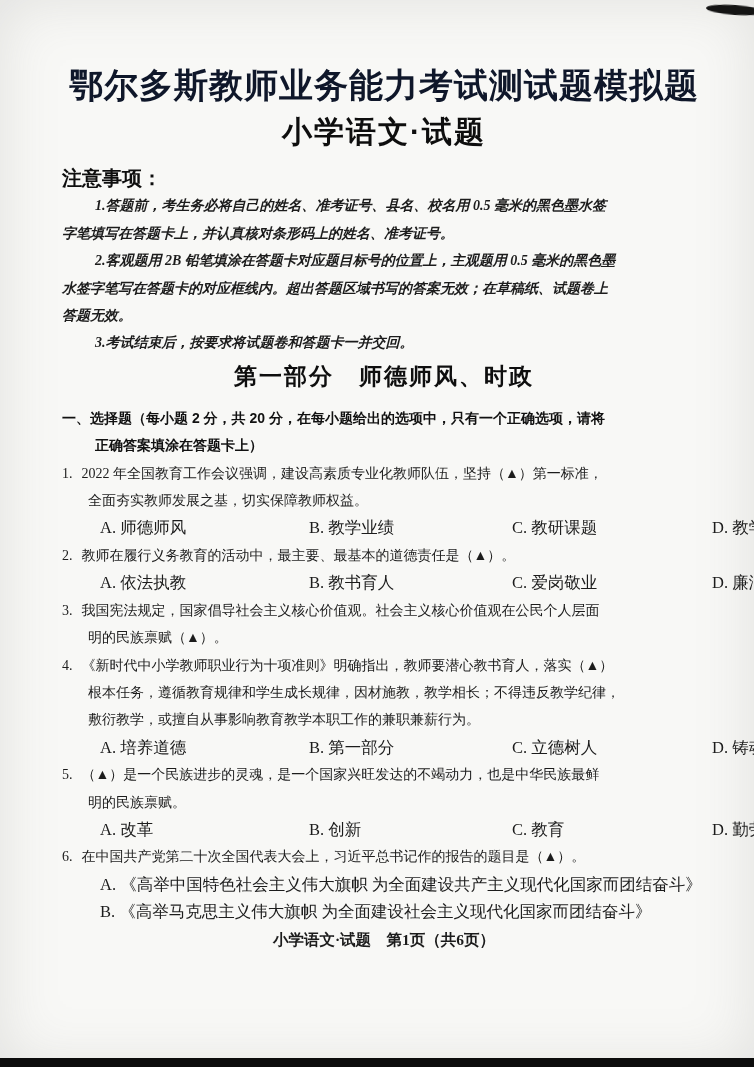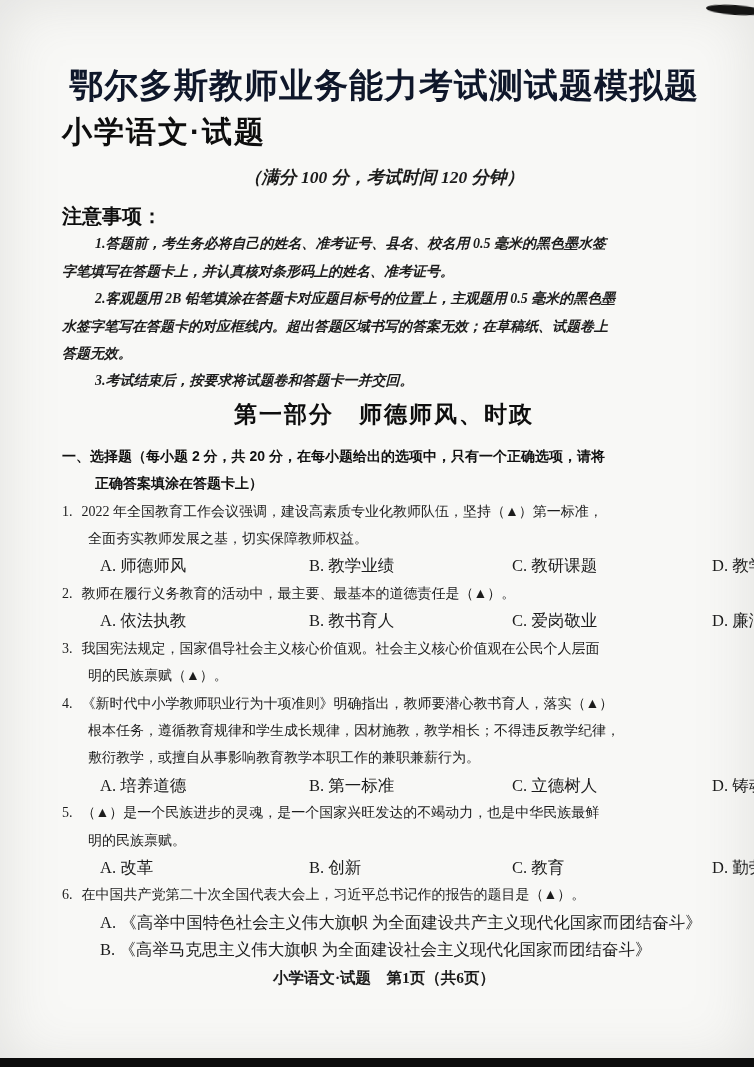--- a/index.html
+++ b/index.html
@@ -31,21 +31,21 @@
   .t1 {
     margin:64px 0 0 0;
     font-family:"Liberation Sans", sans-serif;
     font-weight:700; font-size:34px; line-height:42px;
     text-align:center; letter-spacing:1px; color:#0f172a;
   }
   .t2 {
     margin:6px 0 0 0;
     font-family:"Liberation Sans", sans-serif;
     font-weight:700; font-size:30px; line-height:40px;
-    text-align:left; letter-spacing:2px; color:#0e0e0e;
+    text-align:center; letter-spacing:2px; color:#0e0e0e;
   }
   .score {
     margin-top:12px;
     text-align:center;
     font-size:17.5px; line-height:26px;
     font-style:italic; font-weight:700;
   }
   .notice-head {
     margin-top:13px;
     font-family:"Liberation Sans", sans-serif;
@@ -89,21 +89,20 @@
 </style>
 </head>
 <body>
 
 <div class="page">
   <div class="curl"></div>
 
   <div class="content">
     <h1 class="t1">鄂尔多斯教师业务能力考试测试题模拟题</h1>
     <h2 class="t2">小学语文·试题</h2>
-    <div class="score">（满分 100 分，考试时间 120 分钟）</div>
 
     <div class="notice-head">注意事项：</div>
 
     <div class="line n-line ind33">1.答题前，考生务必将自己的姓名、准考证号、县名、校名用 0.5 毫米的黑色墨水签</div>
     <div class="line n-line">字笔填写在答题卡上，并认真核对条形码上的姓名、准考证号。</div>
 
     <div class="line n-line ind33">2.客观题用 2B 铅笔填涂在答题卡对应题目标号的位置上，主观题用 0.5 毫米的黑色墨</div>
     <div class="line n-line">水签字笔写在答题卡的对应框线内。超出答题区域书写的答案无效；在草稿纸、试题卷上</div>
     <div class="line n-line">答题无效。</div>
 
@@ -139,21 +138,21 @@
       <div class="line"><span class="q-num">3.</span><span>我国宪法规定，国家倡导社会主义核心价值观。社会主义核心价值观在公民个人层面</span></div>
       <div class="line cont">明的民族禀赋（▲）。</div>
     </div>
 
     <div class="q">
       <div class="line"><span class="q-num">4.</span><span>《新时代中小学教师职业行为十项准则》明确指出，教师要潜心教书育人，落实（▲）</span></div>
       <div class="line cont">根本任务，遵循教育规律和学生成长规律，因材施教，教学相长；不得违反教学纪律，</div>
       <div class="line cont">敷衍教学，或擅自从事影响教育教学本职工作的兼职兼薪行为。</div>
       <div class="opts-4">
         <span class="opt">A. 培养道德</span>
-        <span class="opt">B. 第一标准</span>
+        <span class="opt">B. 第一部分</span>
         <span class="opt">C. 立德树人</span>
         <span class="opt">D. 铸魂育人</span>
       </div>
     </div>
 
     <div class="q">
       <div class="line"><span class="q-num">5.</span><span>（▲）是一个民族进步的灵魂，是一个国家兴旺发达的不竭动力，也是中华民族最鲜</span></div>
       <div class="line cont">明的民族禀赋。</div>
       <div class="opts-4">
         <span class="opt">A. 改革</span>

